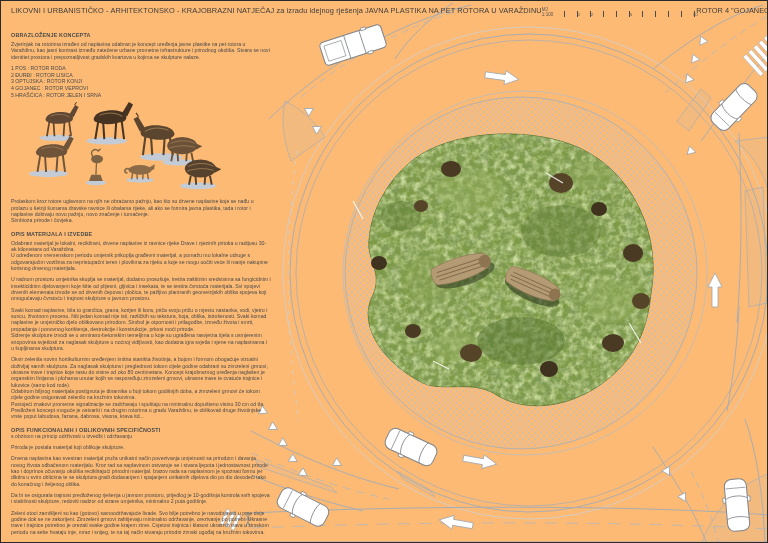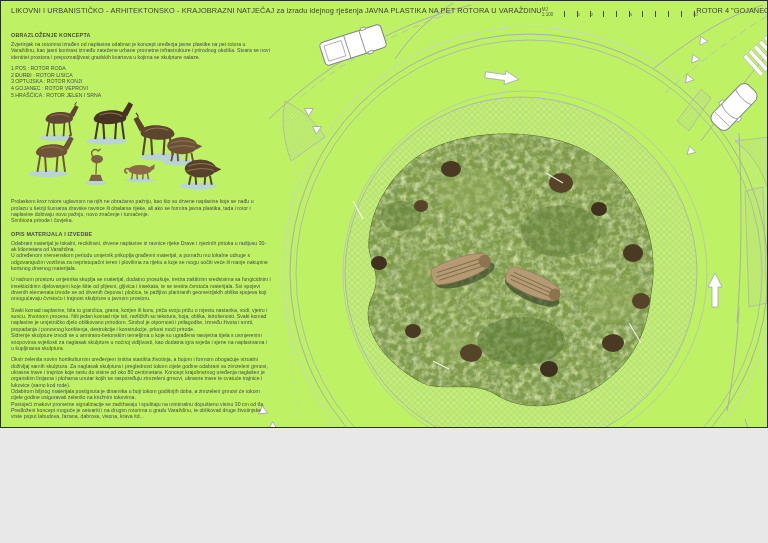--- a/index.html
+++ b/index.html
@@ -1,16 +1,16 @@
 <!DOCTYPE html>
 <html><head>
 <meta charset="utf-8">
 <style>
   html,body{margin:0;padding:0;background:#e8e8e8;}
-  .page{position:relative;width:768px;height:428px;background:#bef264;overflow:hidden;
+  .page{position:relative;width:768px;height:543px;background:#fdba74;overflow:hidden;
         border:1px solid #2a2a2a;box-sizing:border-box;
         font-family:"Liberation Sans", sans-serif;color:#4b4b4b;}
   svg{display:block;}
   .plan-svg{position:absolute;inset:0;}
   
   .hdr{position:absolute;left:10px;right:6px;top:5px;display:flex;align-items:flex-start;z-index:5;}
   .hdr-title{font-size:7.4px;letter-spacing:.1px;color:#3c3c3c;white-space:nowrap;}
   .scalebar{margin-left:auto;display:flex;align-items:flex-end;gap:4px;padding-top:1px;}
   .scale-label{font-size:4.6px;color:#555;}
   .ticks{position:relative;width:131px;height:8px;}

